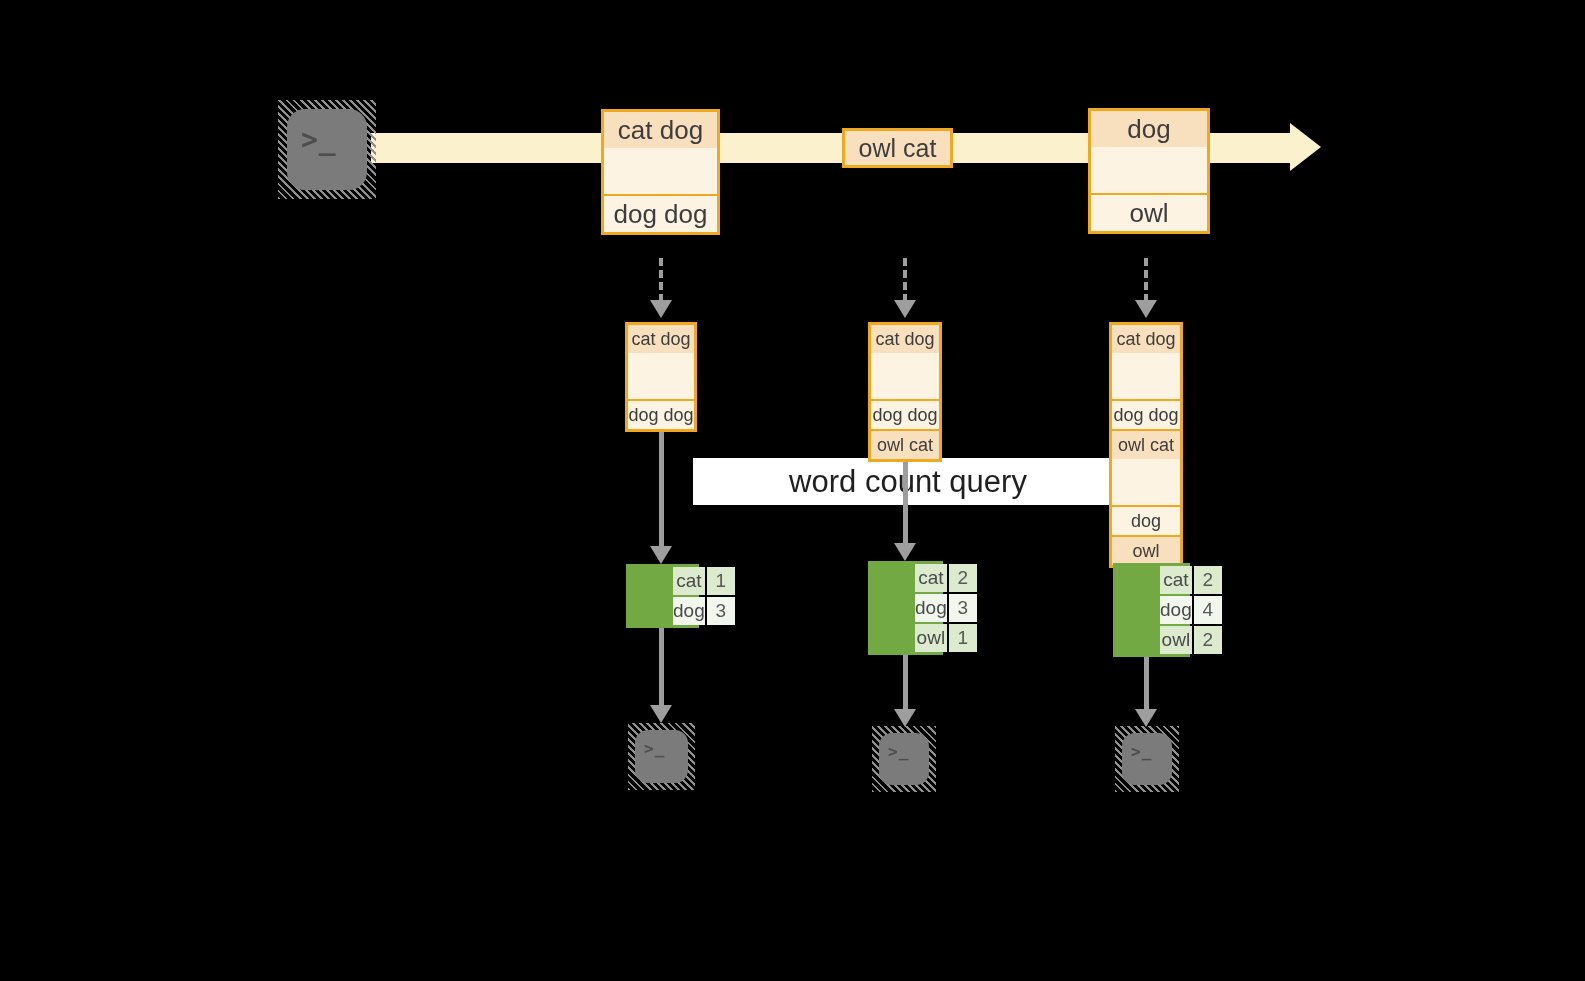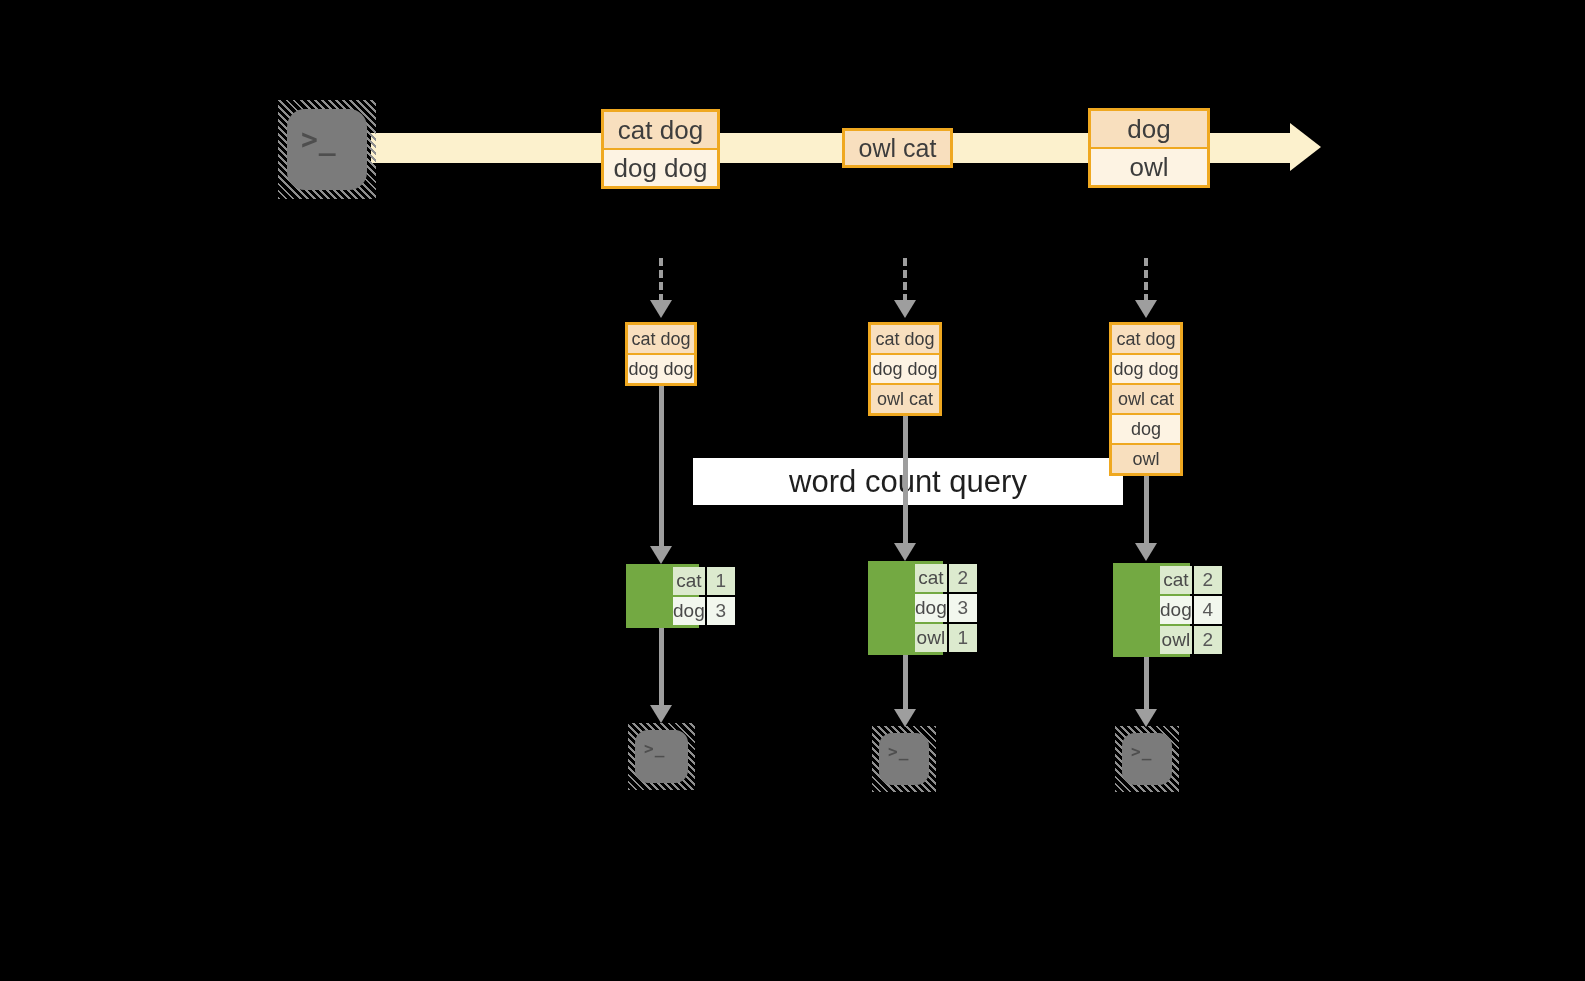--- a/index.html
+++ b/index.html
@@ -18,21 +18,21 @@
   .band{background:var(--band);z-index:1;}
   .band-head{width:0;height:0;z-index:1;
     border-top:24px solid transparent;border-bottom:24px solid transparent;
     border-left:31px solid var(--band);}
 
   
   .obox{border:3px solid var(--gold);background:var(--cream);z-index:4;box-sizing:border-box;}
   .orow{display:flex;align-items:center;justify-content:center;color:var(--ink);}
   .orow + .orow{border-top:2px solid var(--gold);}
   .orow.peach{background:var(--peach);}
-  .orow.cream{background:var(--cream);}
+  .orow.cream{background:var(--cream);margin-top:46px;}
   .t-row{height:36px;font-size:26px;}
   .t-row1{height:34px;font-size:25px;}
   .s-row{height:28px;font-size:18px;}
 
   
   .vdash{width:0;border-left:4px dashed var(--arrow-gray);z-index:3;}
   .vline{width:5px;background:var(--arrow-gray);z-index:3;}
   .ahead{width:0;height:0;z-index:3;
     border-left:11px solid transparent;border-right:11px solid transparent;
     border-top:18px solid var(--arrow-gray);}

